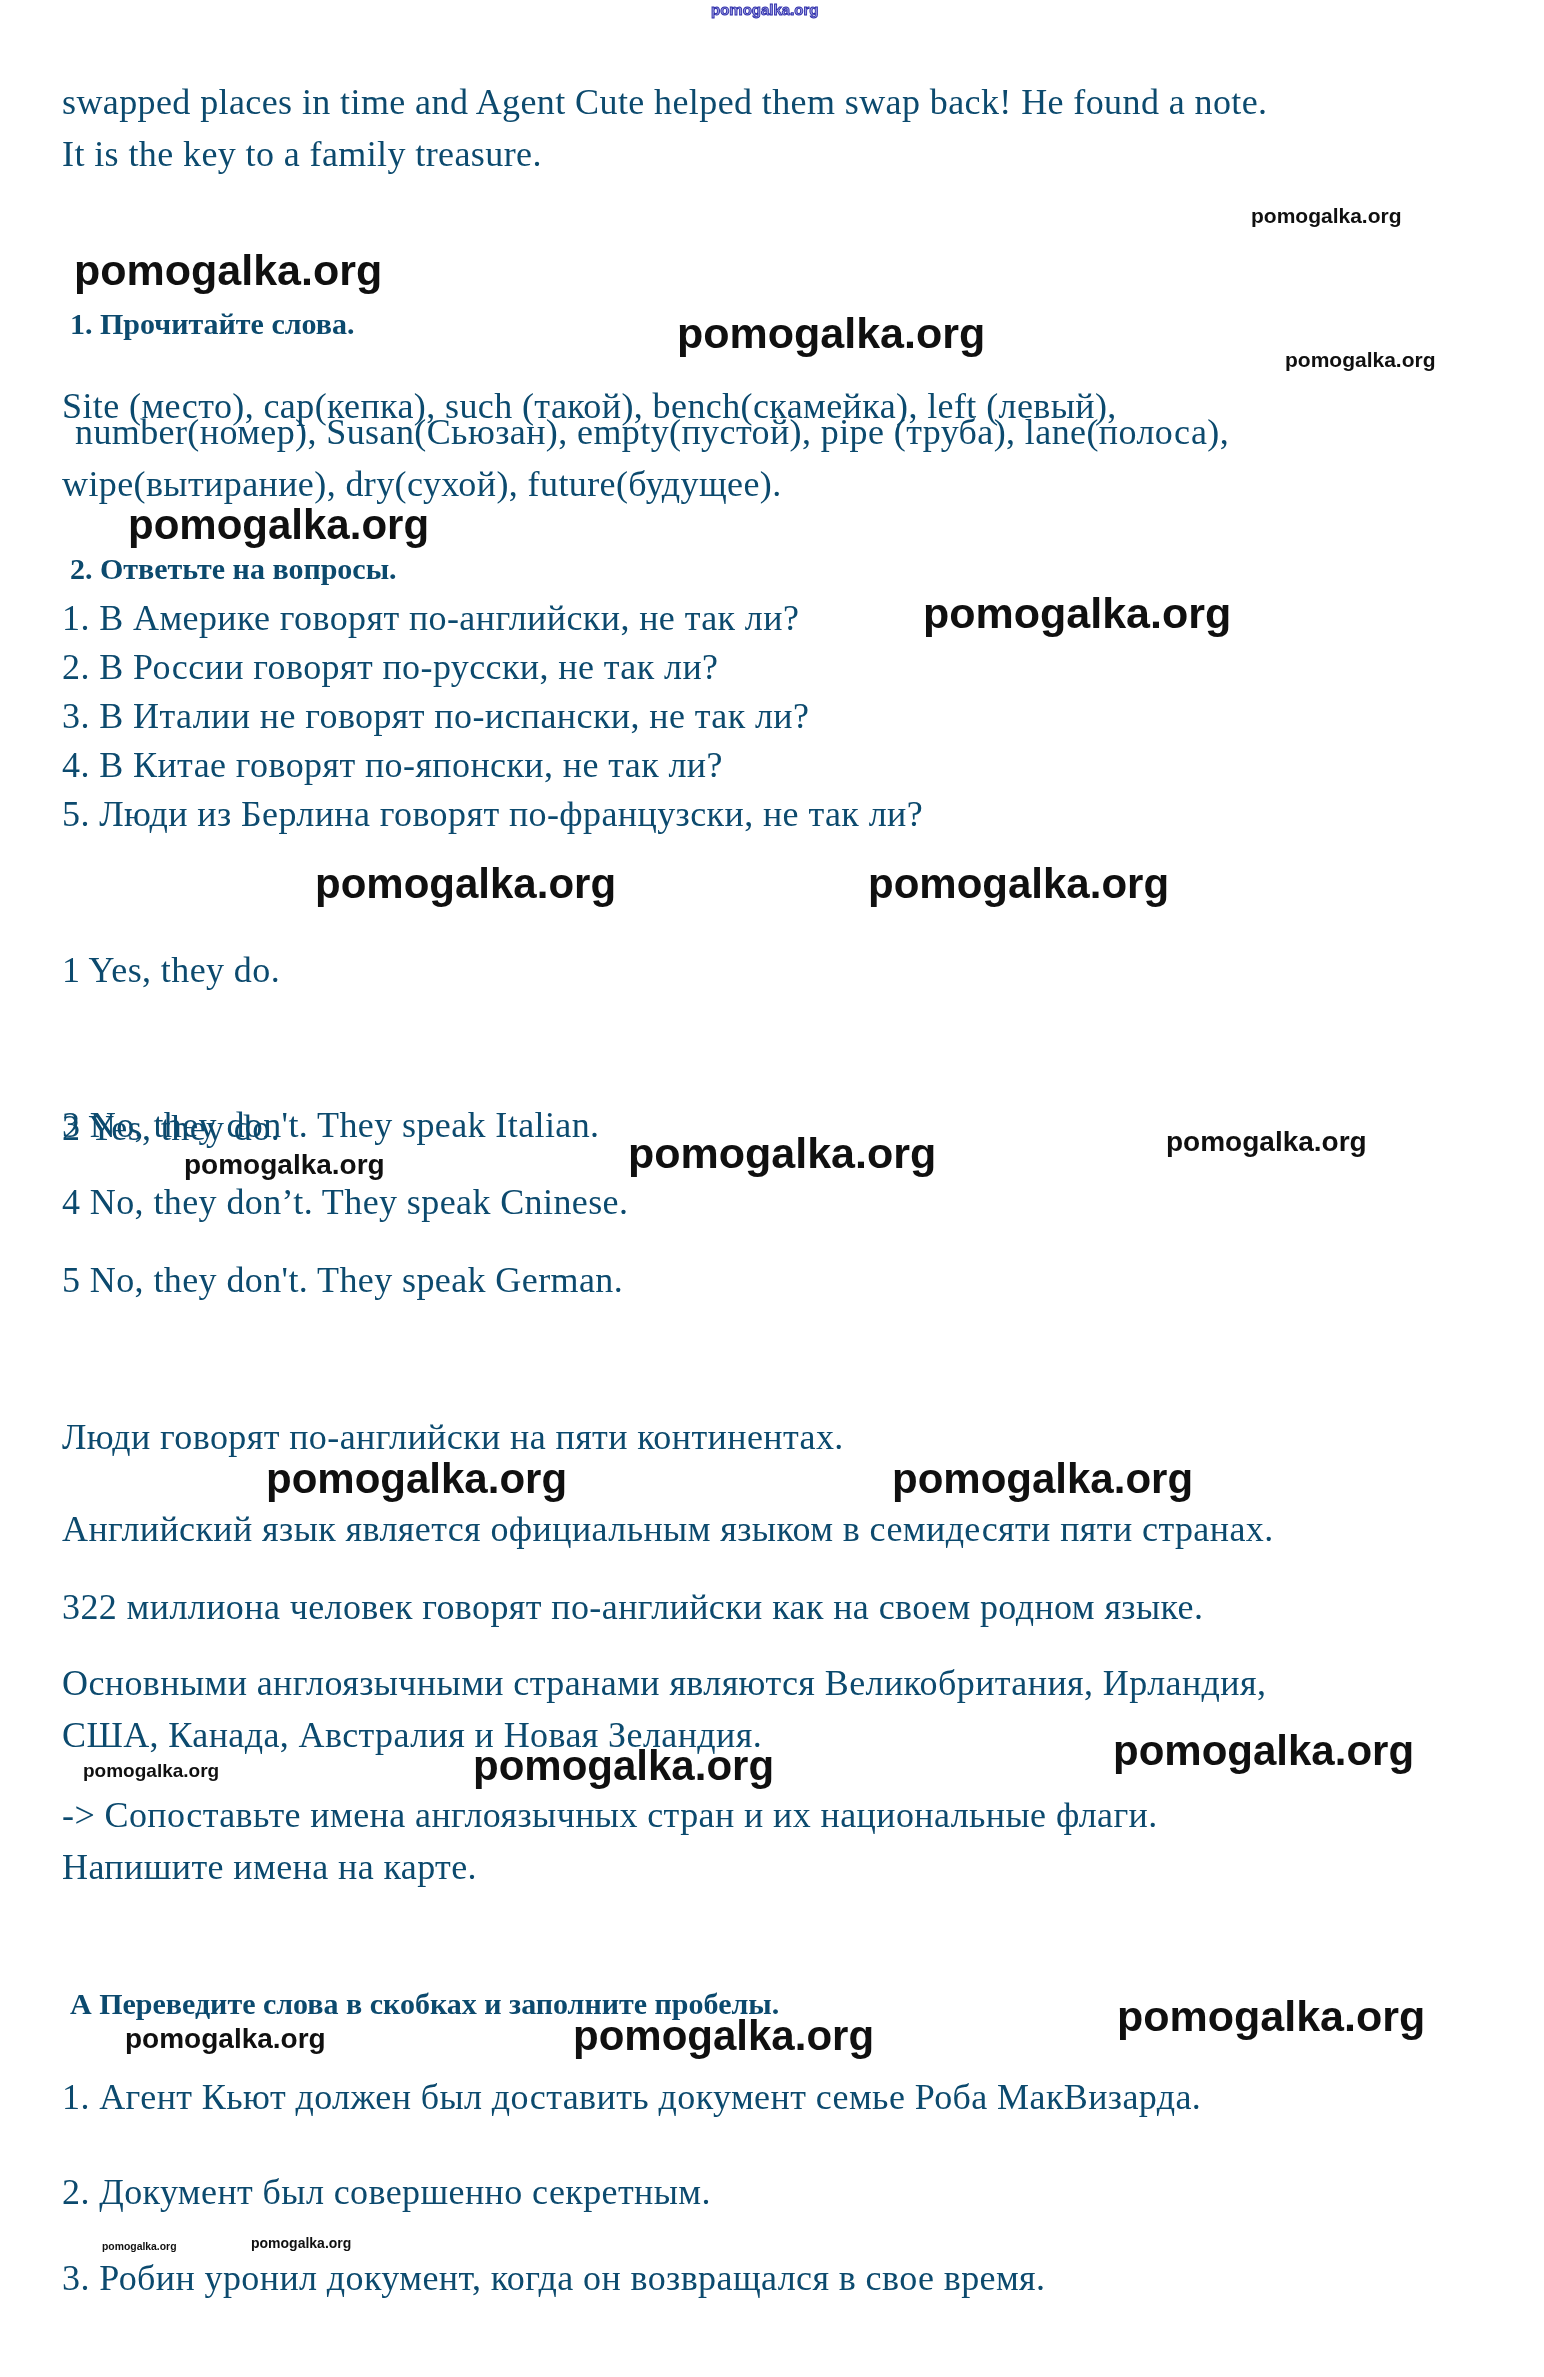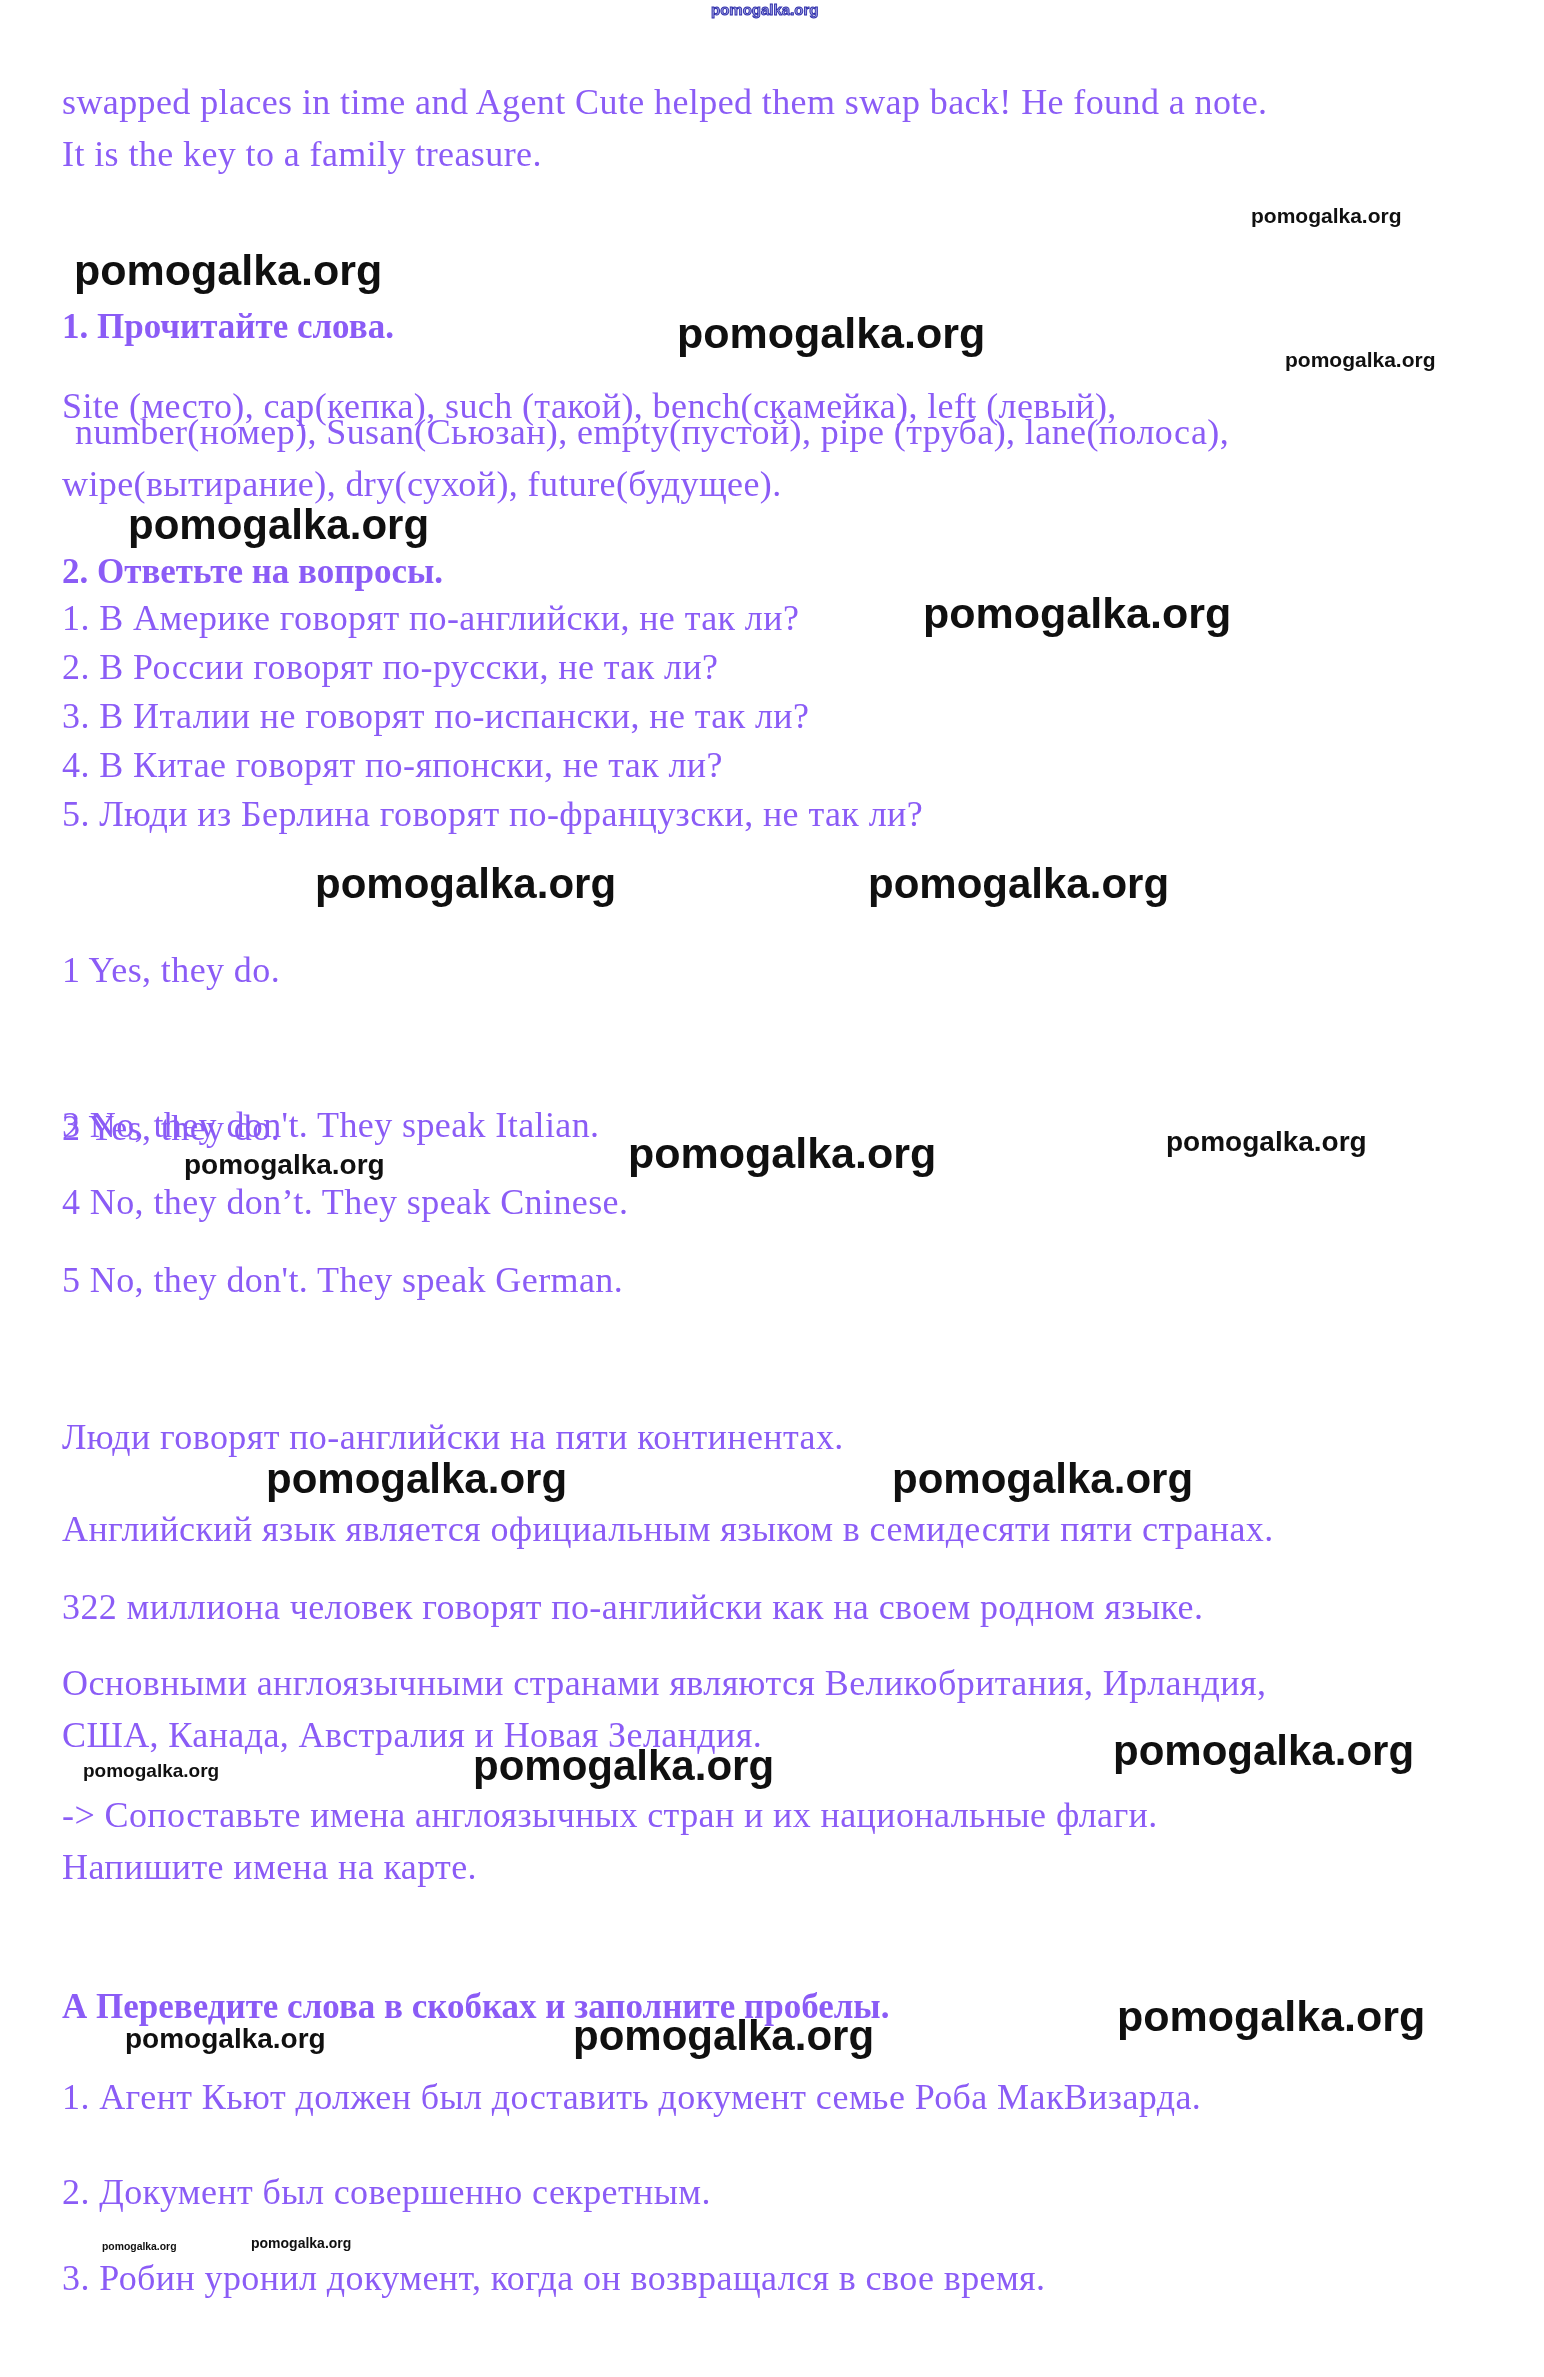--- a/index.html
+++ b/index.html
@@ -10,28 +10,29 @@
     background:#ffffff;
     overflow:hidden;
     font-family:"Liberation Serif","DejaVu Serif",serif;
   }
   
   .t{
     position:absolute;
     font-family:"Liberation Serif","DejaVu Serif",serif;
     font-size:36px;
     line-height:1.15;
-    color:#8b5cf6;
+    color:#0c4a6e;
     white-space:nowrap;
     letter-spacing:0.4px;
   }
   .h{
     font-weight:bold;
-    font-size:35px;
+    font-size:30px;
     letter-spacing:0;
+    margin-left:8px;
   }
   
   .wm{
     position:absolute;
     font-family:"Liberation Sans","DejaVu Sans",sans-serif;
     font-weight:bold;
     color:#101010;
     white-space:nowrap;
     line-height:1;
   }

